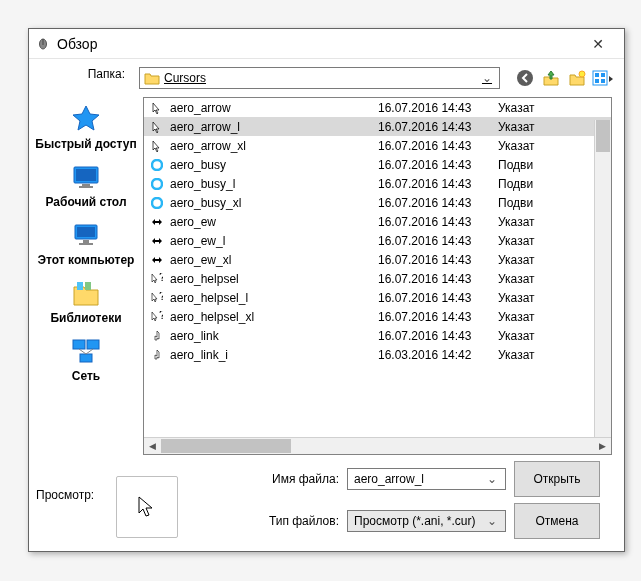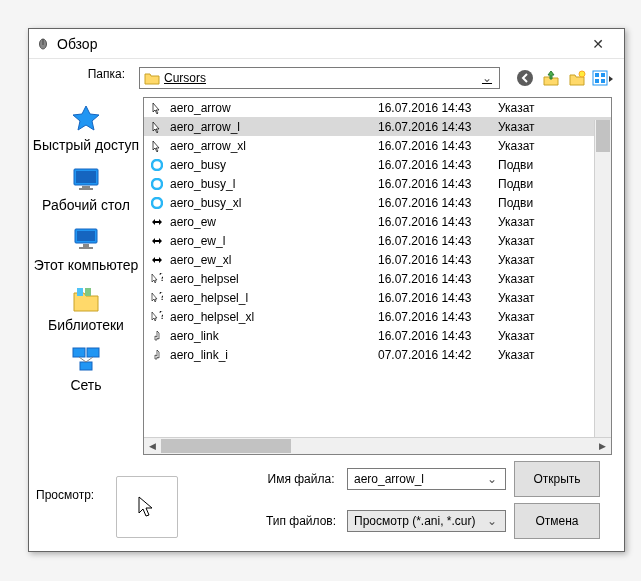--- a/index.html
+++ b/index.html
@@ -29,21 +29,21 @@
   .toolbar-icons { display: flex; gap: 4px; margin-left: 8px; align-items: center; }
   .tb-btn { width: 22px; height: 22px; display: flex; align-items: center; justify-content: center; }
 
   .body-row { flex: 1; display: flex; min-height: 0; }
   .places {
     width: 114px; display: flex; flex-direction: column; align-items: center;
     padding-top: 6px; gap: 10px;
   }
   .place { display: flex; flex-direction: column; align-items: center; gap: 2px; width: 100%; text-align: center; cursor: default; }
   .place .ic { width: 32px; height: 32px; display: flex; align-items: center; justify-content: center; }
-  .place span { font-size: 14px; }
+  .place span { font-size: 12px; font-weight: bold; }
 
   .listwrap { flex: 1; display: flex; flex-direction: column; padding-right: 12px; min-height: 0; }
   .list {
     flex: 1; border: 1px solid #828282; position: relative; display: flex; flex-direction: column;
     min-height: 0;
   }
   .list-header {
     display: flex; border-bottom: 1px solid #d0d0d0; height: 22px; align-items: center;
     background: #fff;
   }
@@ -62,21 +62,21 @@
   .cursor-thumb { width: 14px; height: 14px; display: inline-flex; align-items: center; justify-content: center; }
   .vscroll { position: absolute; right: 0; top: 22px; bottom: 17px; width: 17px; background: #f0f0f0; border-left: 1px solid #d0d0d0; }
   .vscroll .thumb { position: absolute; left: 1px; right: 1px; top: 0; height: 32px; background: #c2c2c2; }
   .hscroll { height: 17px; background: #f0f0f0; border-top: 1px solid #d0d0d0; display: flex; align-items: center; }
   .hscroll .arrow { width: 17px; text-align: center; color: #555; font-size: 9px; }
   .hscroll .track { flex: 1; position: relative; height: 100%; }
   .hscroll .thumb { position: absolute; left: 0; top: 1px; bottom: 1px; width: 130px; background: #c2c2c2; }
 
   .form-rows { padding: 6px 12px 6px 0; }
   .form-row { display: flex; align-items: center; margin-bottom: 6px; gap: 8px; }
-  .form-row .lbl { width: 196px; text-align: center; padding-left: 120px; }
+  .form-row .lbl { width: 196px; text-align: right; padding-left: 120px; }
   .form-row .combo {
     flex: 1; height: 22px; border: 1px solid #7a7a7a; background: #fff;
     display: flex; align-items: center; padding: 0 6px; position: relative;
   }
   .form-row .combo.grey { background: #e8e8e8; }
   .form-row .combo .text { flex: 1; }
   .form-row .combo .chev { width: 14px; color: #555; text-align: center; }
   .form-row .btn {
     width: 86px; height: 36px; border: 1px solid #999; background: #e1e1e1;
     display: flex; align-items: center; justify-content: center; cursor: default;
@@ -370,21 +370,21 @@
             </div>
             <div class="row">
     <div class="c c-name">
       <span class="cursor-thumb">
                   <svg width="12" height="12" viewBox="0 0 12 12">
                     <path d="M6 1l0 6-2-1 0 4 2 0 0-2 2 1 0-6z" fill="#fff" stroke="#000" stroke-width="0.6"></path>
                   </svg>
                 </span>
       <span>aero_link_i</span>
     </div>
-    <div class="c c-date">07.07.2016 14:42</div>
+    <div class="c c-date">16.03.2016 14:42</div>
     <div class="c c-type">Указат</div>
             </div>
           </div>
         <div class="vscroll">
             <div class="thumb"></div>
           </div>
         <div class="hscroll">
           <div class="arrow">◀</div>
           <div class="track">
               <div class="thumb"></div>

